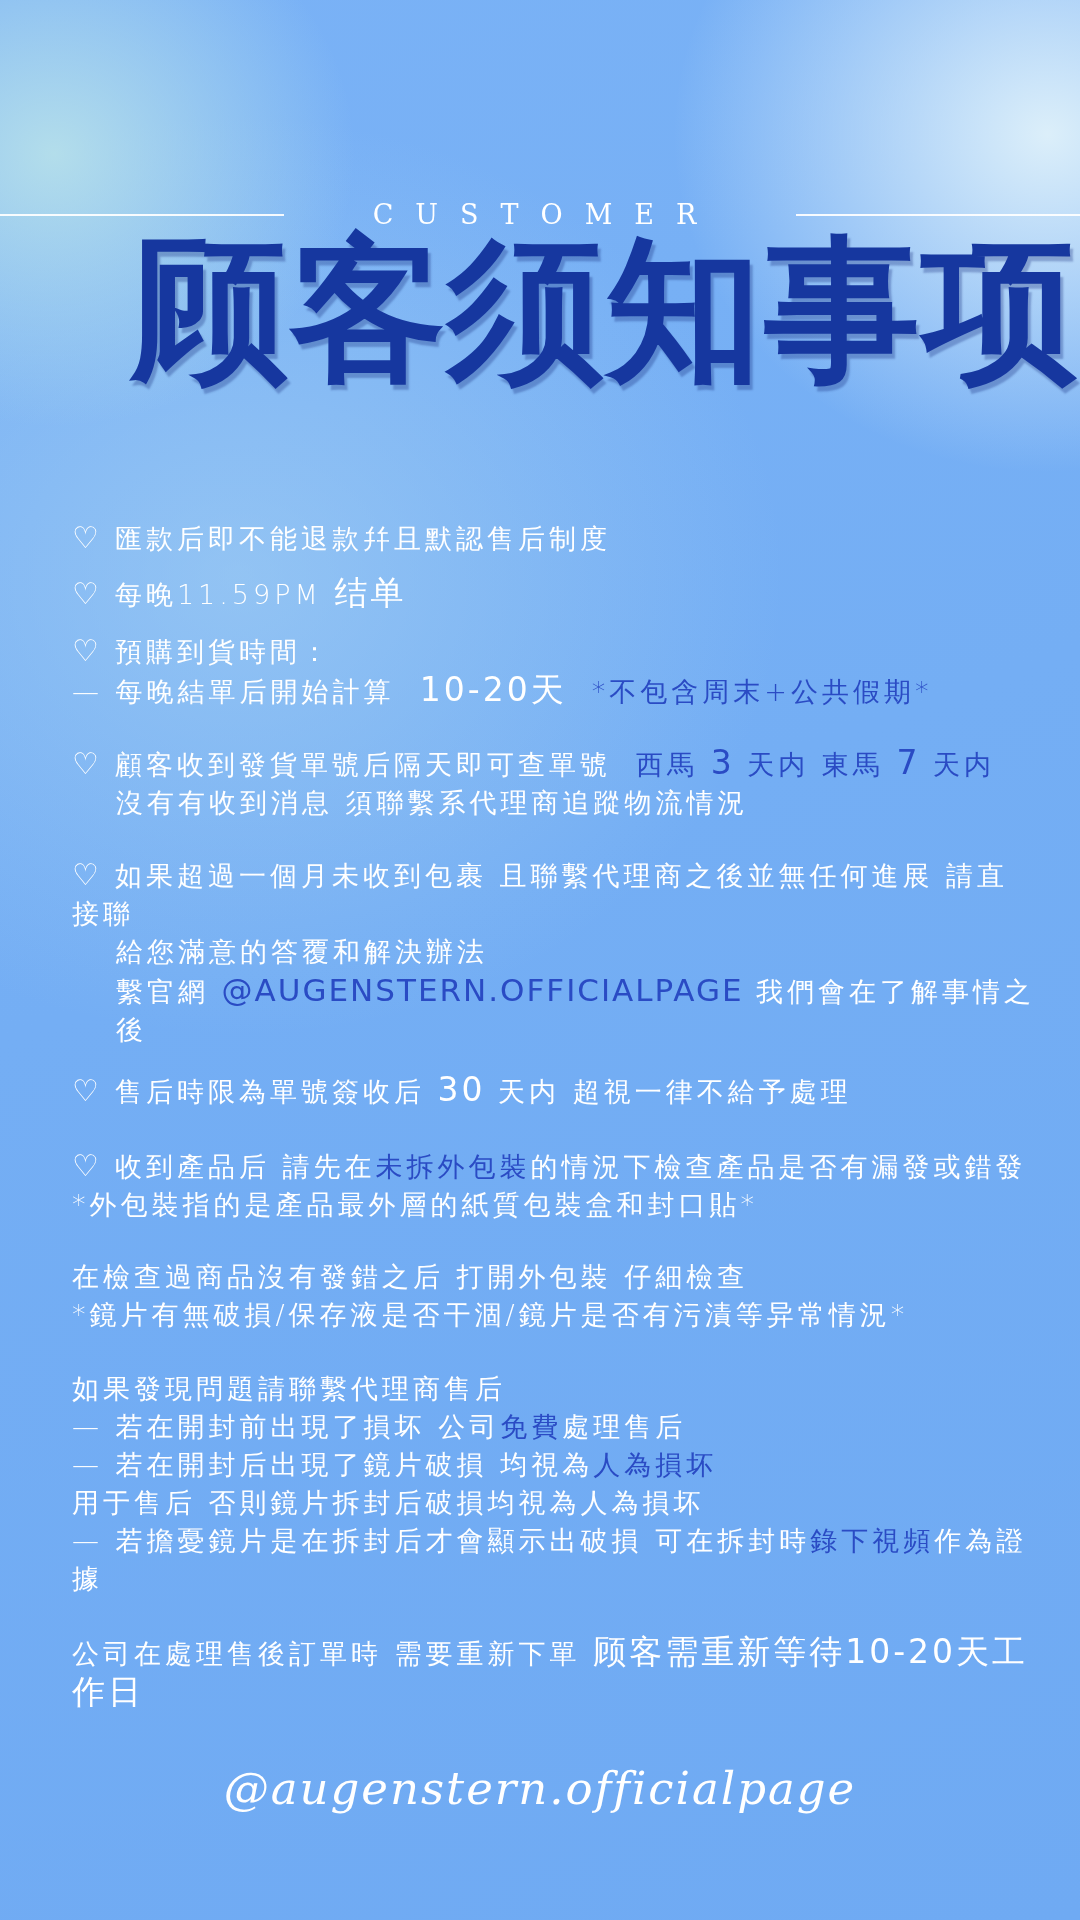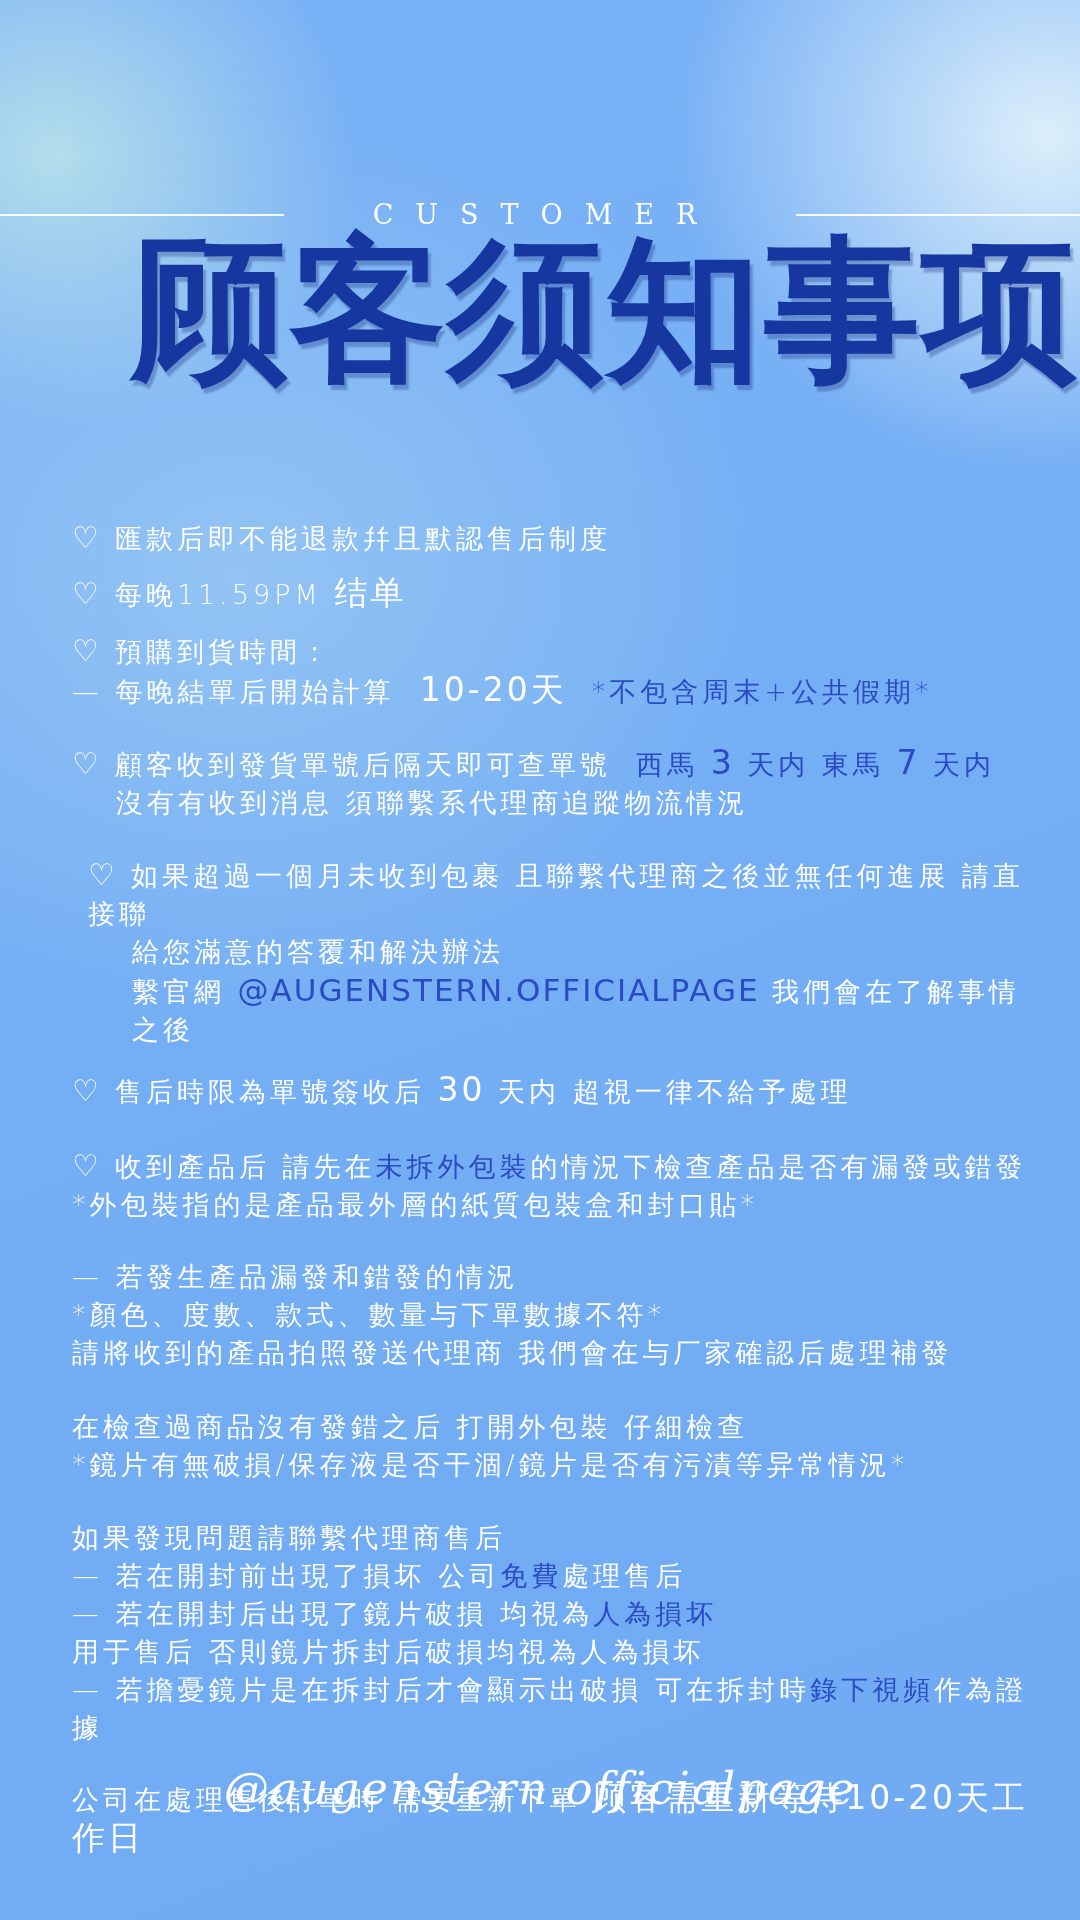--- a/index.html
+++ b/index.html
@@ -51,21 +51,21 @@
   }
   .line{
     line-height:38px;
     white-space:pre-wrap;
   }
   .line.ind{padding-left:44px;}
   .grp{margin:0;}
   .grp:nth-child(2){margin-top:16px;}
   .grp:nth-child(3){margin-top:18px;}
   .grp:nth-child(4){margin-top:33px;}
-  .grp:nth-child(5){margin-top:34px;margin-left:16px;}
+  .grp:nth-child(5){margin-top:34px;}
   .grp:nth-child(6){margin-top:22px;}
   .grp:nth-child(7){margin-top:36px;}
   .grp:nth-child(8){margin-top:34px;}
   .grp:nth-child(9){margin-top:36px;}
   .grp:nth-child(10){margin-top:35px;}
   .grp:nth-child(11){margin-top:32px;}
   .heart{
     display:inline-block;
     font-size:30px;
     margin-right:16px;
@@ -121,25 +121,20 @@
         <div class="line ind"><span class="w">繫官網 </span><span class="hl latin">@AUGENSTERN.OFFICIALPAGE</span><span class="w"> 我們會在了解事情之後</span></div>
       </div>
       <div class="grp">
         <div class="line"><span class="heart">♡</span><span class="w">售后時限為單號簽收后 </span><span class="big">30</span><span class="w"> 天内 超視一律不給予處理</span></div>
       </div>
       <div class="grp">
         <div class="line"><span class="heart">♡</span><span class="w">收到產品后 請先在</span><span class="hl">未拆外包裝</span><span class="w">的情況下檢查產品是否有漏發或錯發</span></div>
         <div class="line"><span class="w">*外包裝指的是產品最外層的紙質包裝盒和封口貼*</span></div>
       </div>
       <div class="grp">
-        <div class="line"><span class="w">— 若發生產品漏發和錯發的情況</span></div>
-        <div class="line"><span class="w">*顏色、度數、款式、數量与下單數據不符*</span></div>
-        <div class="line"><span class="w">請將收到的產品拍照發送代理商 我們會在与厂家確認后處理補發</span></div>
-      </div>
-      <div class="grp">
         <div class="line"><span class="w">在檢查過商品沒有發錯之后 打開外包裝 仔細檢查</span></div>
         <div class="line"><span class="w">*鏡片有無破損/保存液是否干涸/鏡片是否有污漬等异常情況*</span></div>
       </div>
       <div class="grp">
         <div class="line"><span class="w">如果發現問題請聯繫代理商售后</span></div>
         <div class="line"><span class="w">— 若在開封前出現了損坏 公司</span><span class="hl">免費</span><span class="w">處理售后</span></div>
         <div class="line"><span class="w">— 若在開封后出現了鏡片破損 均視為</span><span class="hl">人為損坏</span></div>
         <div class="line"><span class="w">用于售后 否則鏡片拆封后破損均視為人為損坏</span></div>
         <div class="line"><span class="w">— 若擔憂鏡片是在拆封后才會顯示出破損 可在拆封時</span><span class="hl">錄下視頻</span><span class="w">作為證據</span></div>
       </div>

